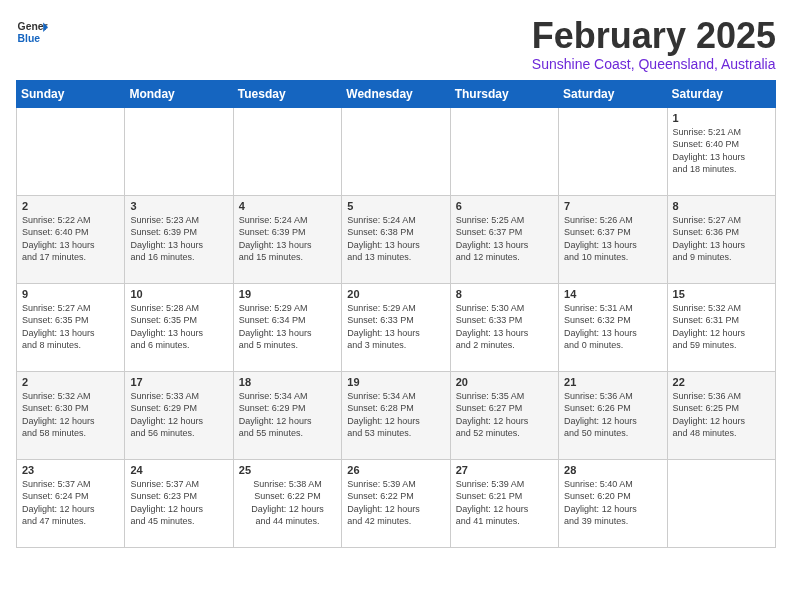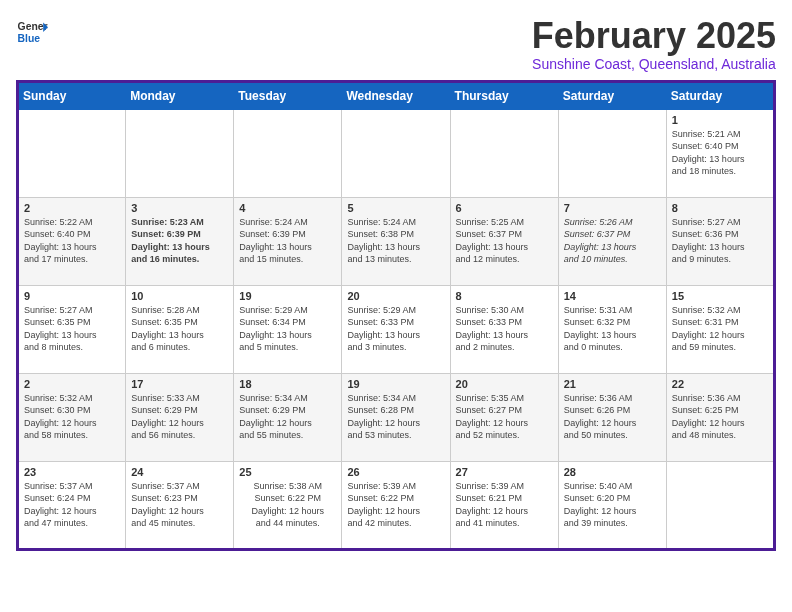--- a/index.html
+++ b/index.html
@@ -19,36 +19,36 @@
     .logo {
       display: flex;
       align-items: center;
       gap: 4px;
     }
     .logo-icon {
       width: 32px;
       height: 32px;
     }
     .title-block {
-      text-align: center;
+      text-align: left;
     }
     .month-title {
       font-size: 36px;
       font-weight: bold;
       color: #333;
       line-height: 1.1;
     }
     .subtitle {
       font-size: 14px;
       color: #6d28d9;
     }
     table {
       width: 100%;
       border-collapse: collapse;
-      border: 3px solid #4c1d95;
+      border: 1px solid #4c1d95;
     }
     thead th {
       background: #1565c0;
       color: #fff;
       font-size: 12px;
       font-weight: bold;
       padding: 6px 4px;
       text-align: left;
       border: 1px solid #1565c0;
     }
@@ -132,21 +132,21 @@
       <tr>
         <td>
           <span class="day-number">2</span>
           <div class="day-info" style="white-space: pre-line;">Sunrise: 5:22 AM
 Sunset: 6:40 PM
 Daylight: 13 hours
 and 17 minutes.</div>
         </td>
         <td>
           <span class="day-number">3</span>
-          <div class="day-info" style="white-space: pre-line; font-weight: bold;">Sunrise: 5:23 AM
+          <div class="day-info" style="white-space: pre-line;">Sunrise: 5:23 AM
 Sunset: 6:39 PM
 Daylight: 13 hours
 and 16 minutes.</div>
         </td>
         <td>
           <span class="day-number">4</span>
           <div class="day-info" style="white-space: pre-line;">Sunrise: 5:24 AM
 Sunset: 6:39 PM
 Daylight: 13 hours
 and 15 minutes.</div>
@@ -160,21 +160,21 @@
         </td>
         <td>
           <span class="day-number">6</span>
           <div class="day-info" style="white-space: pre-line;">Sunrise: 5:25 AM
 Sunset: 6:37 PM
 Daylight: 13 hours
 and 12 minutes.</div>
         </td>
         <td>
           <span class="day-number">7</span>
-          <div class="day-info" style="white-space: pre-line; font-style: italic;">Sunrise: 5:26 AM
+          <div class="day-info" style="white-space: pre-line;">Sunrise: 5:26 AM
 Sunset: 6:37 PM
 Daylight: 13 hours
 and 10 minutes.</div>
         </td>
         <td>
           <span class="day-number">8</span>
           <div class="day-info" style="white-space: pre-line;">Sunrise: 5:27 AM
 Sunset: 6:36 PM
 Daylight: 13 hours
 and 9 minutes.</div>

